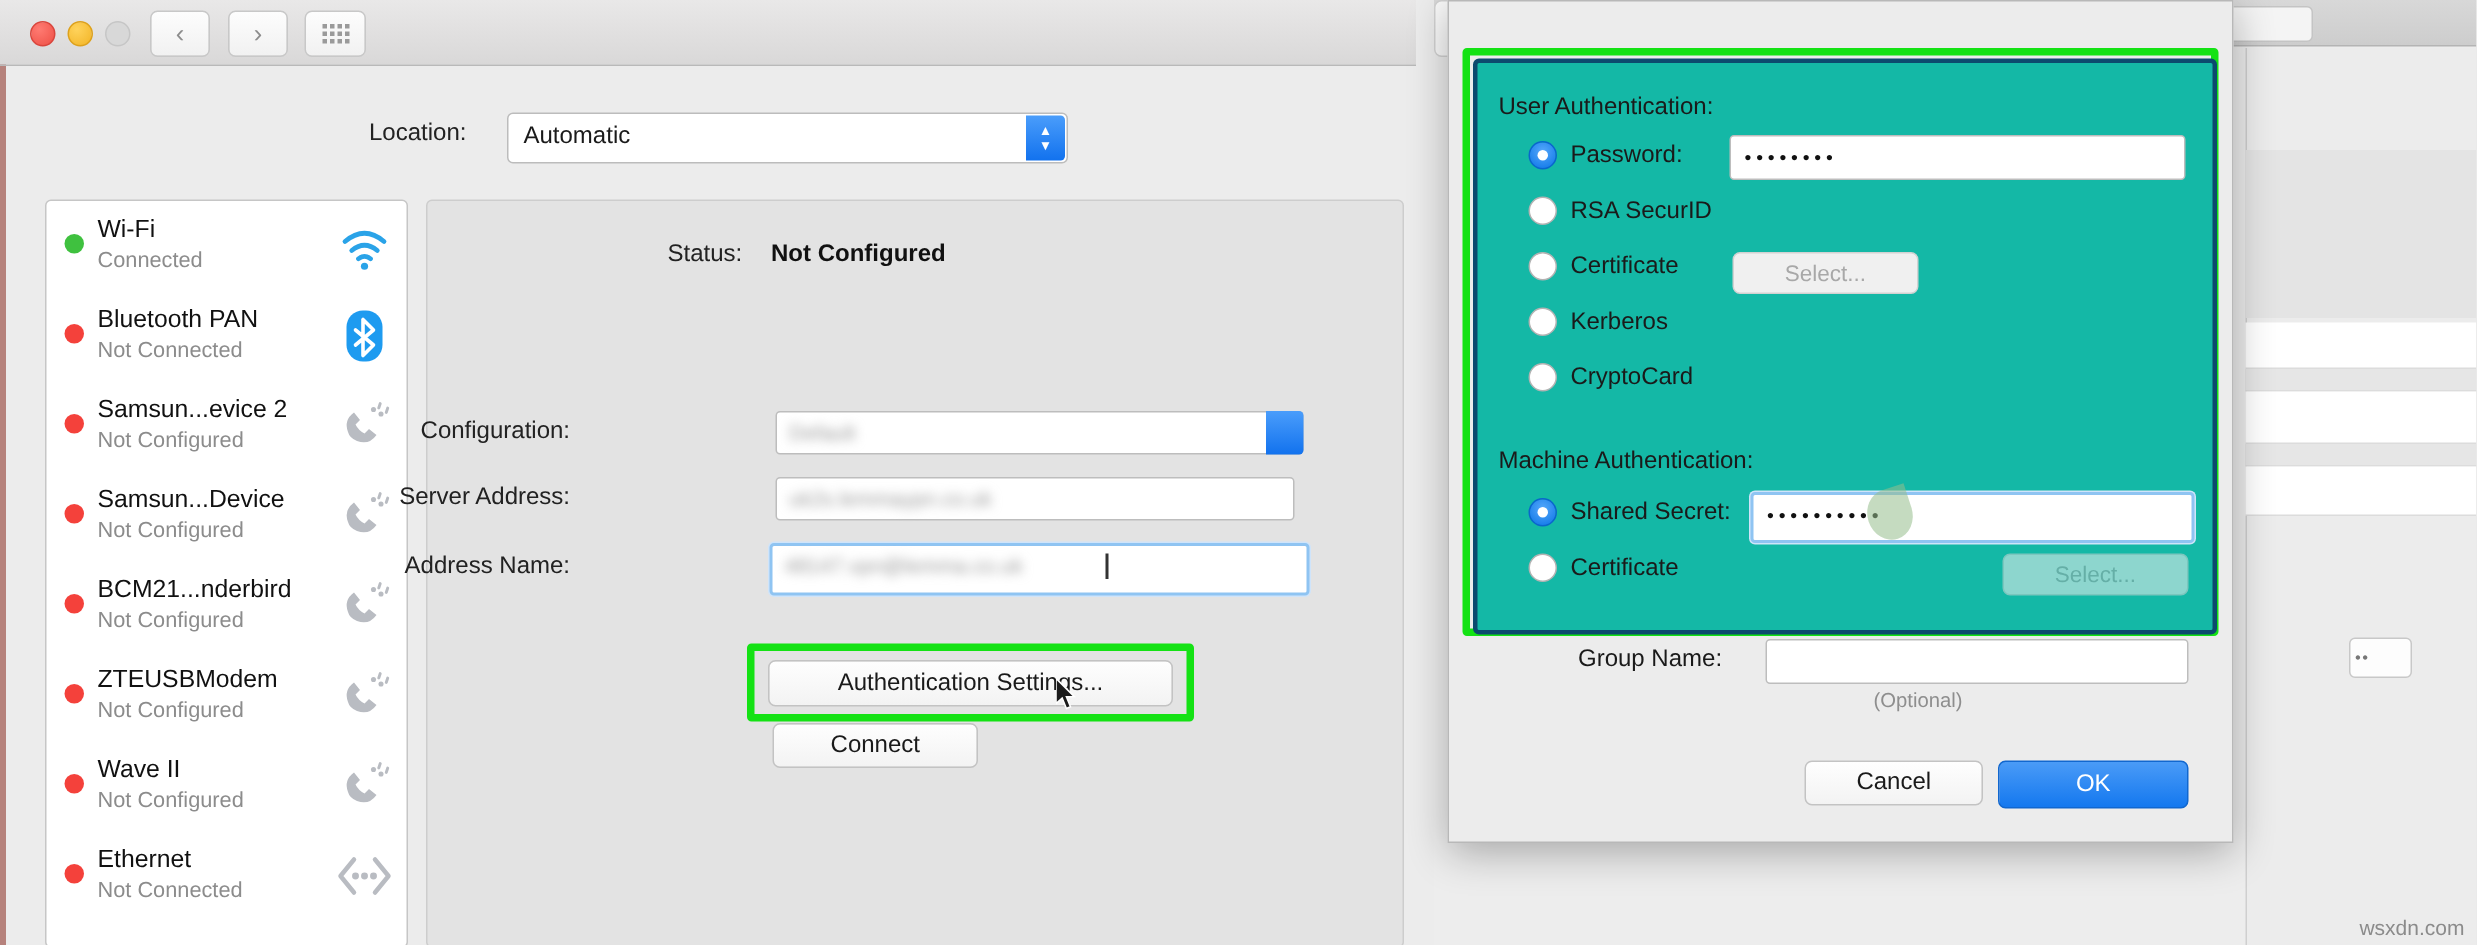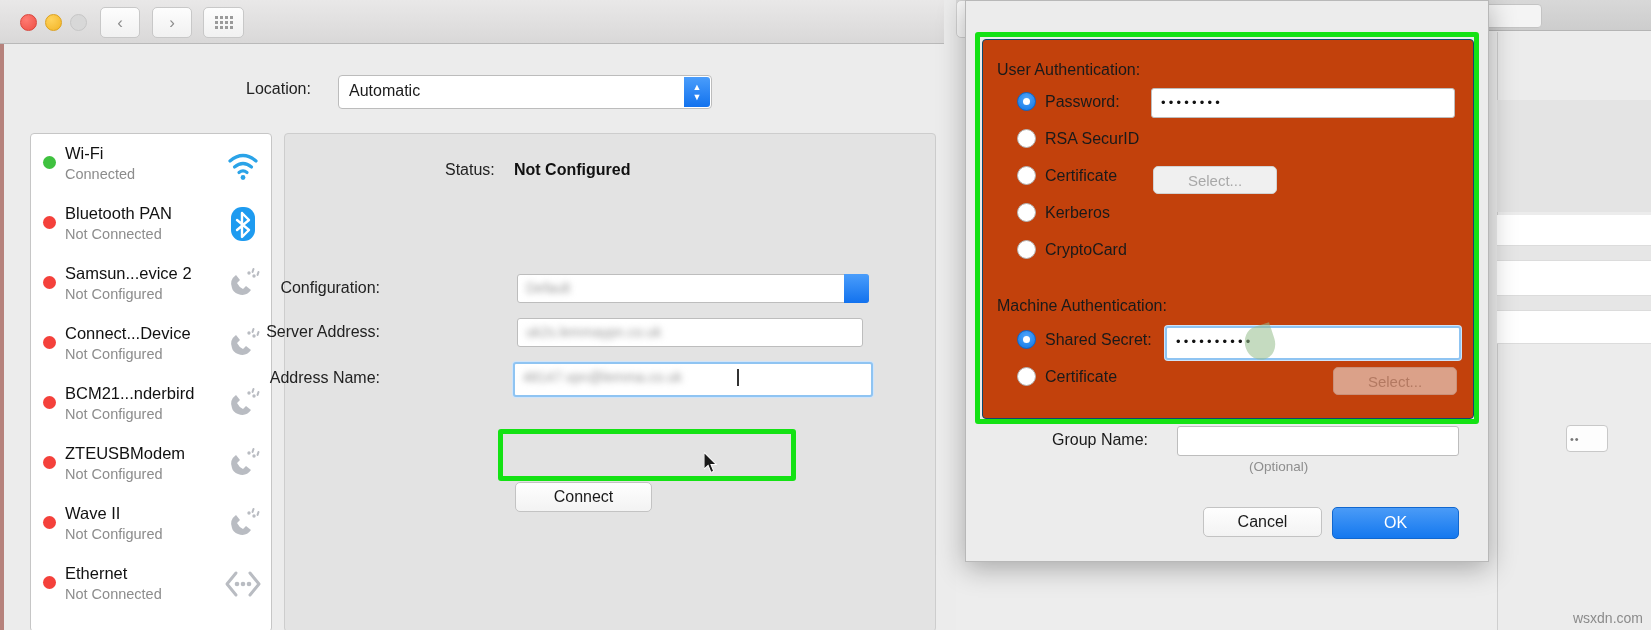--- a/index.html
+++ b/index.html
@@ -159,21 +159,21 @@
   .cursor{position:absolute;width:15px;height:22px;}
 
   
   .dlg{
     position:absolute;left:965px;top:0px;width:522px;height:560px;
     background:#ececec;border:1px solid #b8b8b8;
     box-shadow:0 6px 26px rgba(0,0,0,.30);
   }
   .dlg-group{
     position:absolute;left:16px;top:38px;width:490px;height:378px;
-    background:#c2410c;border:1px solid #0c4a6e;border-radius:4px;
+    background:#14b8a6;border:3px solid #0c4a6e;border-radius:4px;
   }
   .sec-title{position:absolute;font-size:16px;color:#1a1a1a;}
   .radio-row{position:absolute;display:flex;align-items:center;}
   .radio{
     width:19px;height:19px;border-radius:50%;
     background:#fff;border:1px solid #b3b3b3;box-sizing:border-box;
     display:flex;align-items:center;justify-content:center;flex:none;
   }
   .radio.on{background:radial-gradient(circle at 50% 35%,#55a8fb,#0a74e6);border:1px solid #0a66cc;}
   .radio.on::after{content:"";width:7px;height:7px;border-radius:50%;background:#fff;}
@@ -302,21 +302,21 @@
               <g fill="#b9bcc2">
                 <circle cx="26" cy="9" r="1.7"></circle>
                 <circle cx="31" cy="12" r="1.7"></circle>
                 <rect x="29" y="4" width="2" height="5" rx="1" transform="rotate(18 30 6.5)"></rect>
                 <rect x="34" y="7" width="2" height="5" rx="1" transform="rotate(18 35 9.5)"></rect>
               </g>
             </svg></span>
         </div>
         <div class="svc" style="top: 180px;">
           <span class="svc-dot red"></span>
-          <span class="svc-name">Connect...Device</span>
+          <span class="svc-name">Samsun...Device</span>
           <span class="svc-sub">Not Configured</span>
           <span class="svc-ic"><svg viewBox="0 0 40 40" width="40" height="40">
               <path d="M9 24 q-3 -8 4 -13 l4 5 -3 3 q2 4 6 6 l3 -3 5 4 q-5 7 -13 4 -5 -2 -6 -6z" fill="#b9bcc2"></path>
               <g fill="#b9bcc2">
                 <circle cx="26" cy="9" r="1.7"></circle>
                 <circle cx="31" cy="12" r="1.7"></circle>
                 <rect x="29" y="4" width="2" height="5" rx="1" transform="rotate(18 30 6.5)"></rect>
                 <rect x="34" y="7" width="2" height="5" rx="1" transform="rotate(18 35 9.5)"></rect>
               </g>
             </svg></span>
@@ -396,20 +396,21 @@
         <span class="redact">uk2s.lemmaypn.co.uk</span>
       </div>
 
       <div class="frow-label" style="left:-85px;top:235px;">Address Name:</div>
       <div class="field focused" style="left:228px;top:228px;width:356px;height:31px;">
         <span class="redact">48147.vpn@lemma.co.uk</span>
         <span class="caret" style="left:222px;"></span>
       </div>
 
       <div class="greenbox" style="left:213px;top:295px;width:298px;height:52px;"></div>
+      <div class="btn" style="position:absolute;left:227px;top:306px;width:270px;height:31px;">Authentication Settings...</div>
 
       <div class="btn" style="position:absolute;left:230px;top:348px;width:137px;height:30px;">Connect</div>
 
       <svg class="cursor" style="left:419px;top:318px;" viewBox="0 0 16 23">
         <polygon points="0,0 0,18 4.4,14 7.4,21.5 10.3,20.2 7.4,13.1 13,13" fill="#1b1b1b" stroke="#ffffff" stroke-width="1.1"></polygon>
       </svg>
     </div>
   </div>
 
   <div class="dlg">

